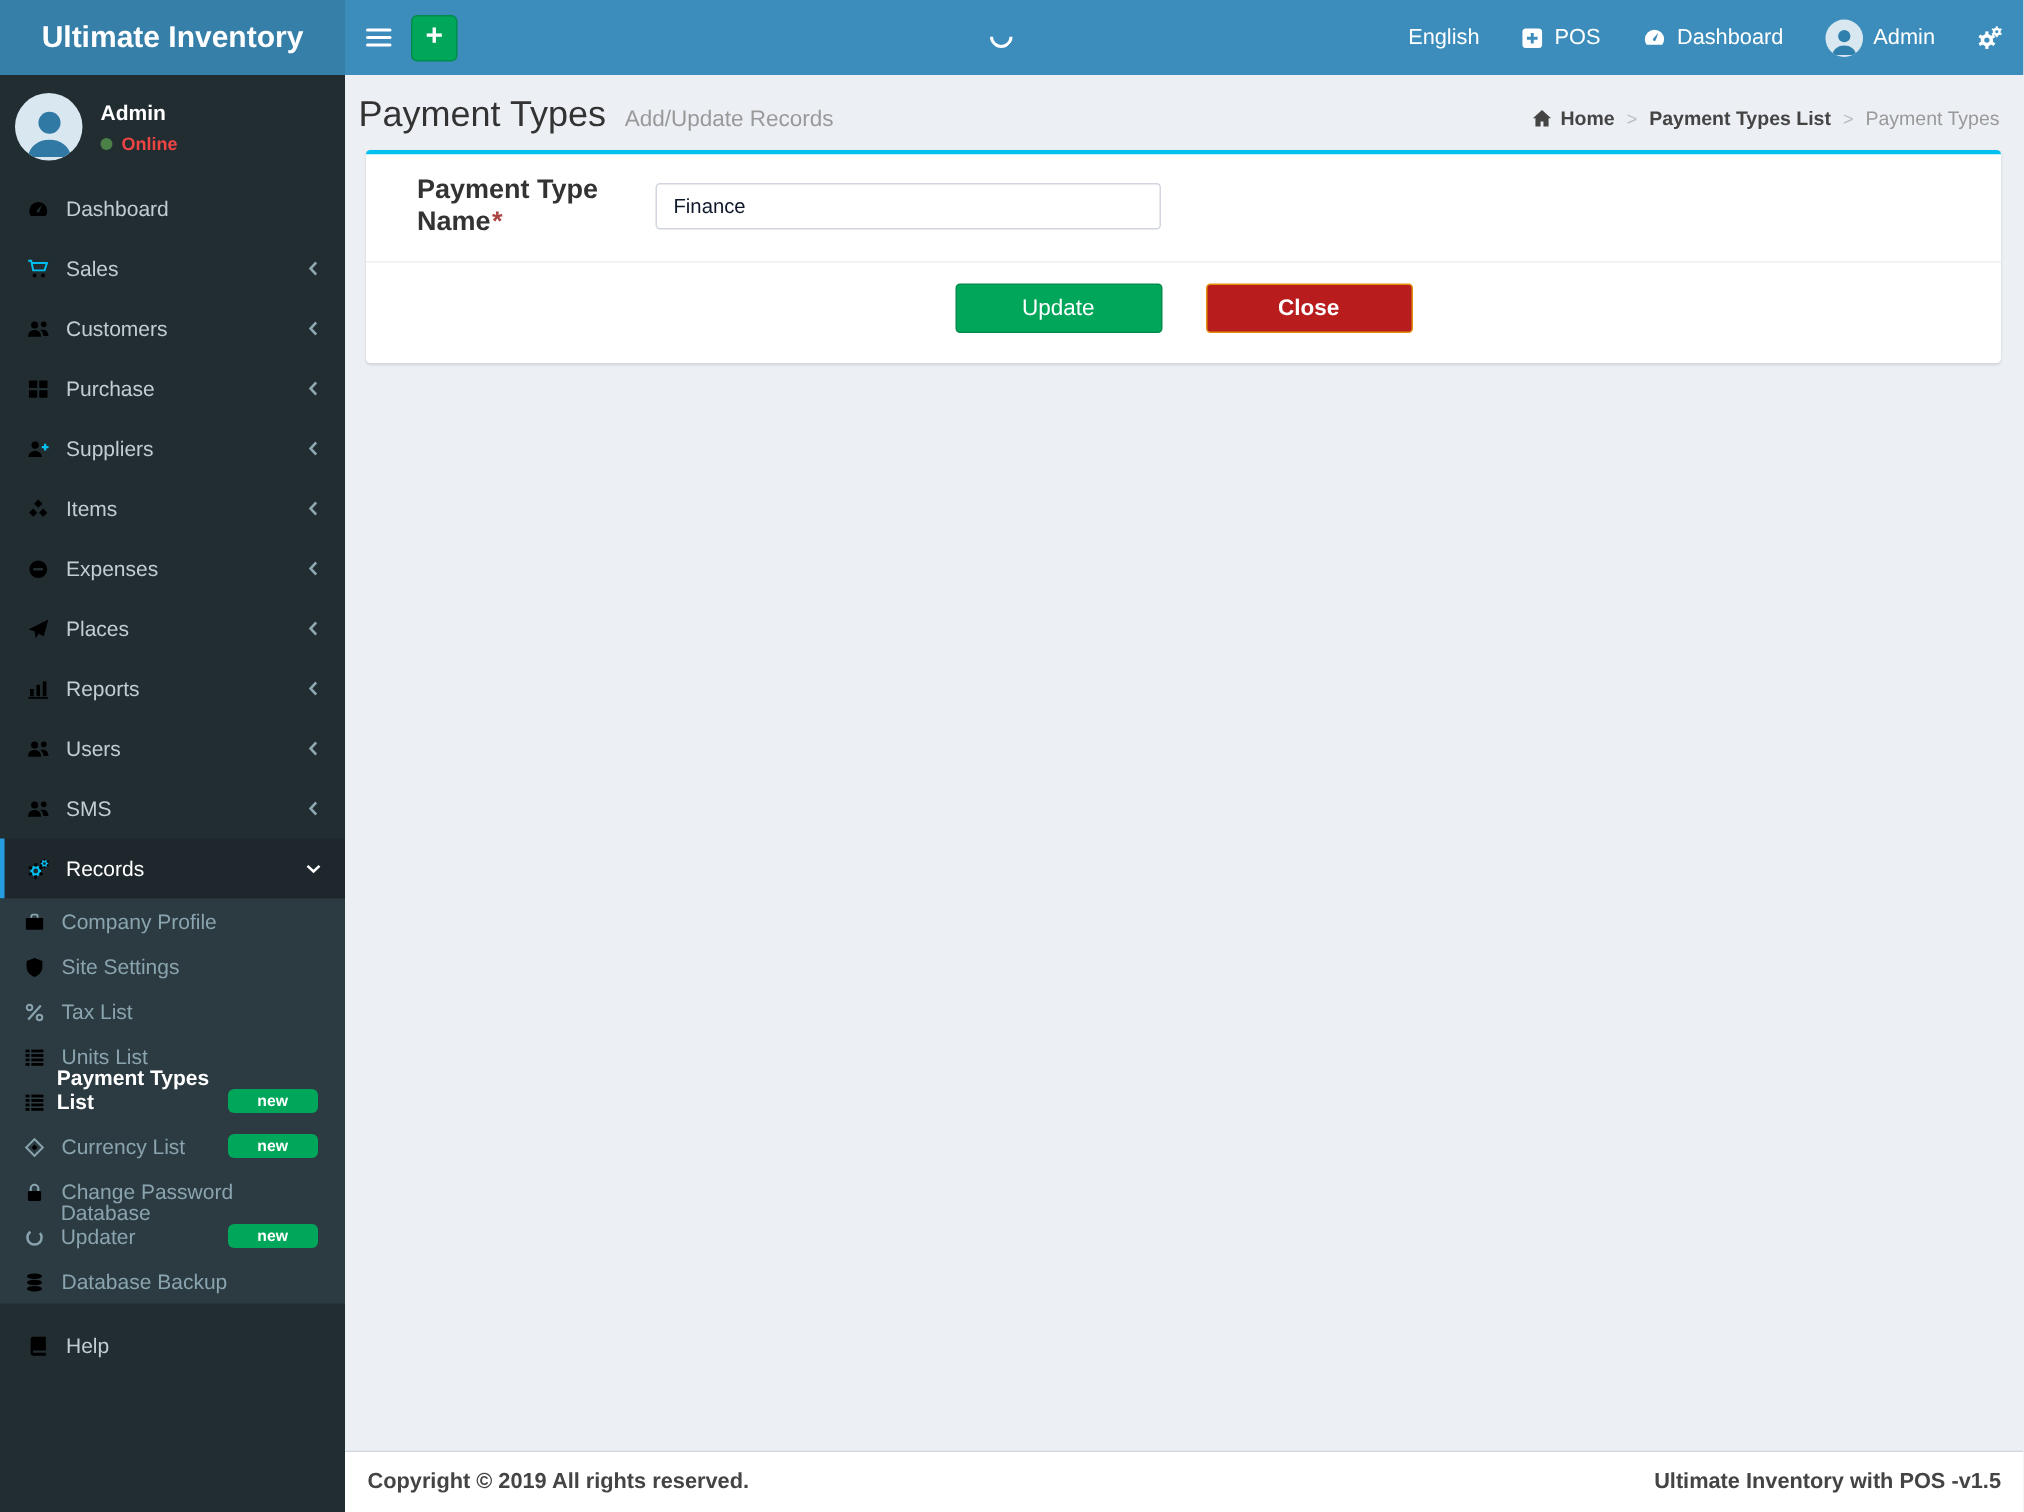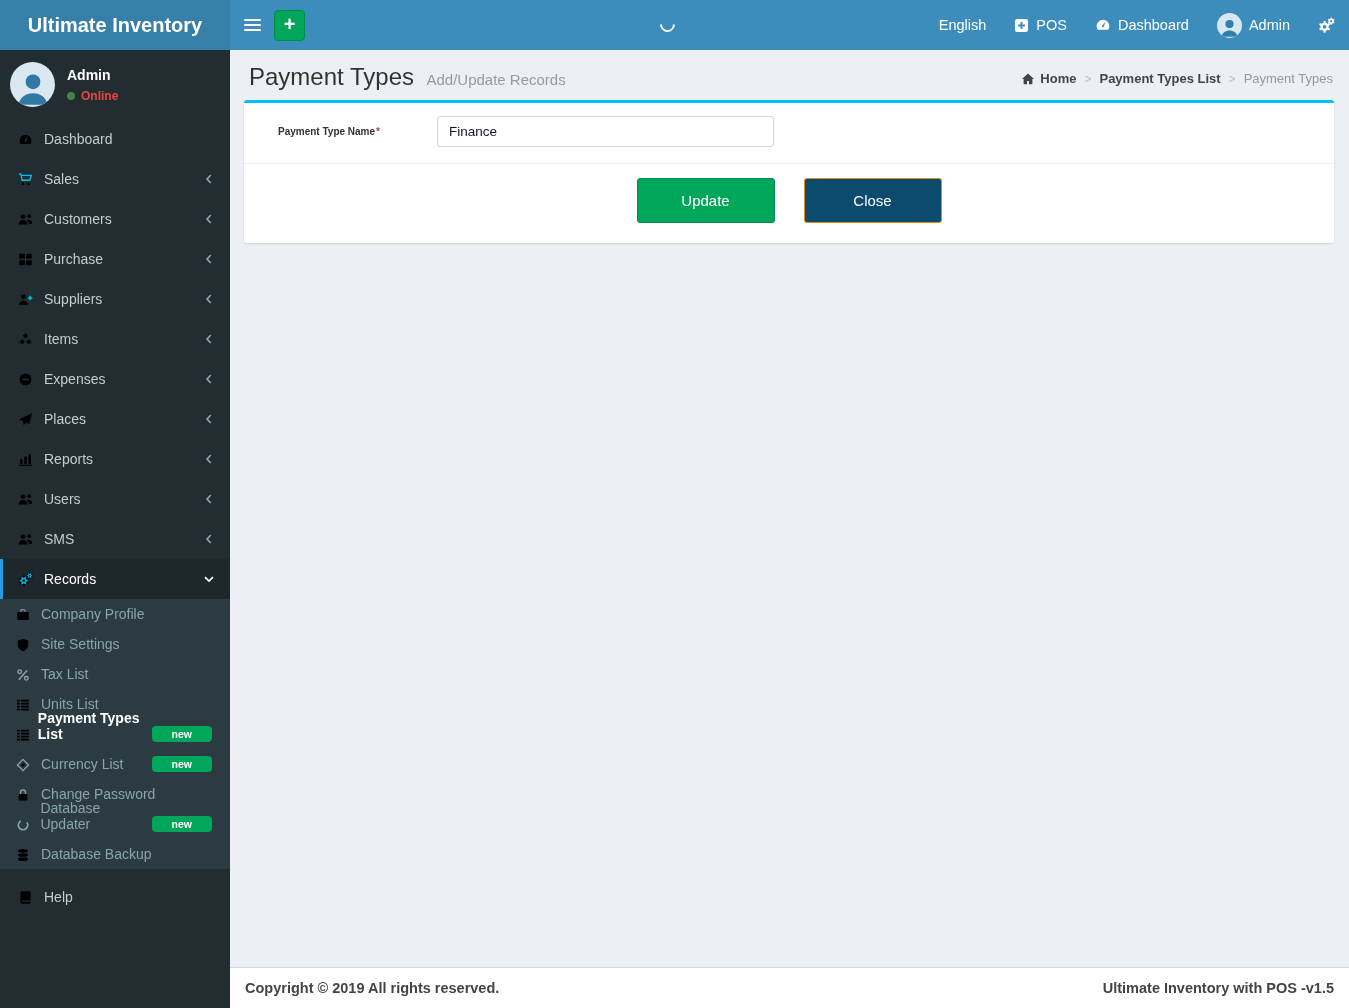--- a/index.html
+++ b/index.html
@@ -51,42 +51,42 @@
   .submenu .mi svg { width:14px; height:14px; }
   .submenu li.active a { color:#fff; font-weight:bold; }
   .submenu li.active .mi { color:#fff; }
   .badge { margin-left:auto; margin-right:8px; background:#00a65a; color:#fff; font-size:10.5px; font-weight:bold;
            padding:3px 20px; border-radius:4px; line-height:1; }
   .badge:empty { display:none; }
   .help-gap { height:8px; }
   .menu > li.help a .mi { color:#b8c7ce; }
 
   
-  .content-header { padding:13px 15px 0 19px; position:relative; height:47px; }
+  .content-header { padding:13px 15px 0 9px; position:relative; height:47px; }
   .page-title { font-size:24px; color:#333; font-weight:500; display:inline; }
   .page-subtitle { font-size:15px; color:#999; margin-left:8px; font-weight:normal; }
   .breadcrumb { position:absolute; right:16px; top:21px; display:flex; align-items:center; gap:8px; font-size:13px; }
   .breadcrumb .crumb { color:#444; font-weight:600; text-decoration:none; display:flex; align-items:center; gap:5px; cursor:pointer; }
   .breadcrumb .sep { color:#b5bcc4; font-size:12px; }
   .breadcrumb .current { color:#999; font-weight:normal; }
   .breadcrumb svg { width:14px; height:14px; fill:#444; }
 
   .box { margin:3px 15px 0 14px; background:#fff; border-top:3px solid #00c0ef; border-radius:3px;
          box-shadow:0 1px 2px rgba(0,0,0,.12); }
   .form-row { display:flex; align-items:center; padding:13px 34px 0 34px; }
-  .form-label { width:159px; font-size:10px; font-weight:bold; color:#333; }
+  .form-label { width:159px; font-size:18px; font-weight:bold; color:#333; }
   .req { color:#a94442; margin-left:1px; }
   .text-input { width:337px; height:31px; border:1px solid #d2d6de; border-radius:3px; padding:4px 11px;
                 font-size:13.5px; color:#0f172a; font-family:"Liberation Sans", sans-serif; }
   .divider { border-top:1px solid #f0f0f0; margin-top:16px; }
   .btn-row { display:flex; justify-content:center; gap:29px; padding:14px 0 20px 0; }
-  .btn { width:138px; height:45px; border-radius:3px; color:#fff; font-size:15px; cursor:pointer;
+  .btn { width:138px; height:33px; border-radius:3px; color:#fff; font-size:15px; cursor:pointer;
          font-family:"Liberation Sans", sans-serif; }
   .btn-update { background:#00a65a; border:1px solid #008d4c; }
-  .btn-close  { background:#0c4a6e; border:1px solid #e08e0b; }
+  .btn-close  { background:#b91c1c; border:1px solid #e08e0b;font-weight:bold; }
 
   .footer { margin-top:auto; background:#fff; border-top:1px solid #d2d6de; padding:12px 15px;
             display:flex; justify-content:space-between; font-size:14.5px; font-weight:bold; color:#444; }
 
   .sprite { position:absolute; width:0; height:0; overflow:hidden; }
 </style>
 </head>
 <body>
 
 <svg class="sprite" xmlns="http://www.w3.org/2000/svg">

